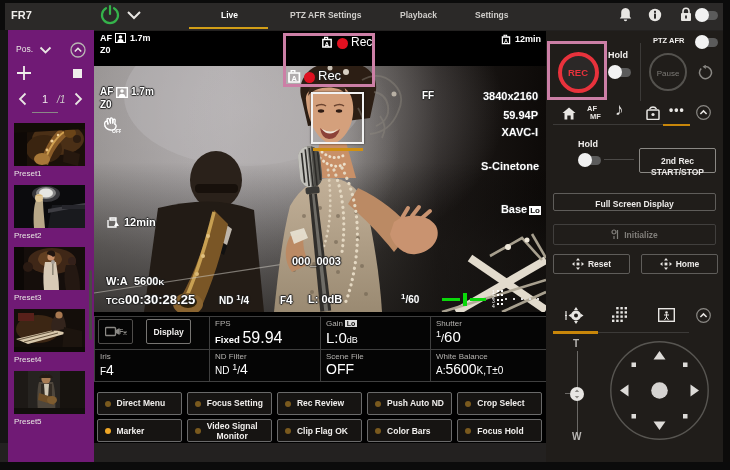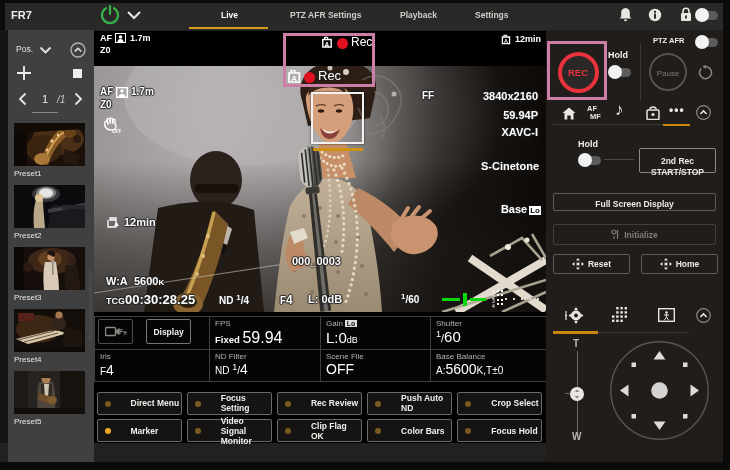--- a/index.html
+++ b/index.html
@@ -7,36 +7,36 @@
     font-family:"Liberation Sans", sans-serif; }
   .abs { position:absolute; }
   #stage { position:relative; width:730px; height:470px; background:#0b0b0b; }
   
   #topbar { left:0; top:0; width:730px; height:30px; background:#2b2928; }
   .tab { position:absolute; top:10px; font-size:8.5px; font-weight:700; color:#cfcdca; }
   .toggle { position:absolute; }
   .toggle .track { position:absolute; left:0; top:2px; width:22px; height:9px; background:#5b5b5b; border-radius:5px; }
   .toggle .knob { position:absolute; left:-1px; top:-1px; width:14px; height:14px; background:#f2f2f2; border-radius:50%; }
   
-  #sidebar { left:8px; top:30px; width:86px; height:432px; background:#404040; }
+  #sidebar { left:8px; top:30px; width:86px; height:432px; background:#701a75; }
   .pname { position:absolute; left:6px; font-size:8px; color:#e8e6e3; }
   
   #vidcol { left:94px; top:31px; width:452px; height:412px; background:#000; }
   
   .osd { position:absolute; color:#fff; font-size:9px; font-weight:700; }
   .bosd { position:absolute; color:#fff; font-weight:700;
      text-shadow:-1px 0 1px #222,1px 0 1px #222,0 -1px 1px #222,0 1px 1px #222; }
   
   .cell { position:absolute; border:1px solid #3f3f3f; background:#050505; }
   .clabel { position:absolute; left:6px; top:3px; font-size:8px; color:#b5b3b0; }
   
   .abtn { position:absolute; width:85px; height:23px; border:1px solid #6a6a6a; border-radius:2px;
      background:#161412; color:#f0eeec; font-size:8.5px; font-weight:700; }
   .abtn .dot { position:absolute; left:7px; top:8px; width:6px; height:6px; border-radius:50%; background:#7a5a1e; }
-  .abtn .lbl { position:absolute; left:33px; top:50%; transform:translateY(-50%); line-height:10px; }
+  .abtn .lbl { position:absolute; left:19px; top:50%; transform:translateY(-50%); line-height:10px;text-align:center; }
   
   #rpanel { left:546px; top:31px; width:177px; height:431px; background:#201d1a; }
   .rbtn { position:absolute; border:1px solid #5f5d5a; border-radius:2px; background:#201d1a;
     color:#eceae8; font-size:8.5px; font-weight:700; text-align:center; }
 </style>
 </head>
 <body>
 <div id="stage">
   <div class="abs" style="left:0;top:30px;width:730px;height:432px;background:#232120;"></div>
   <div class="abs" style="left:0;top:30px;width:8px;height:413px;background:#161514;"></div>
@@ -445,21 +445,21 @@
 
       <div class="clabel" style="left:6px;top:36px;">Iris</div>
       <div class="abs" style="left:6px;top:46px;color:#fff;font-size:10px;">F<span style="font-size:14px;">4</span></div>
 
       <div class="clabel" style="left:121px;top:36px;">ND Filter</div>
       <div class="abs" style="left:121px;top:45px;color:#fff;font-size:10px;">ND <sup style="font-size:9px;">1</sup>/<span style="font-size:14px;">4</span></div>
 
       <div class="clabel" style="left:232px;top:36px;">Scene File</div>
       <div class="abs" style="left:232px;top:45px;color:#fff;font-size:14px;">OFF</div>
 
-      <div class="clabel" style="left:342px;top:36px;">Base Balance</div>
+      <div class="clabel" style="left:342px;top:36px;">White Balance</div>
       <div class="abs" style="left:342px;top:45px;color:#fff;font-size:10px;text-align:center;">A:<span style="font-size:14px;">5600</span>K,T±0</div>
     </div>
 
     <div class="abs" id="btns" style="left:0;top:360.8px;width:453px;height:52px;">
       <div class="abtn" style="left:2.5px;top:0;">
           <span class="dot"></span>
           <span class="lbl">Direct Menu</span>
         </div>
       <div class="abtn" style="left:92.7px;top:0;">
           <span class="dot"></span>

